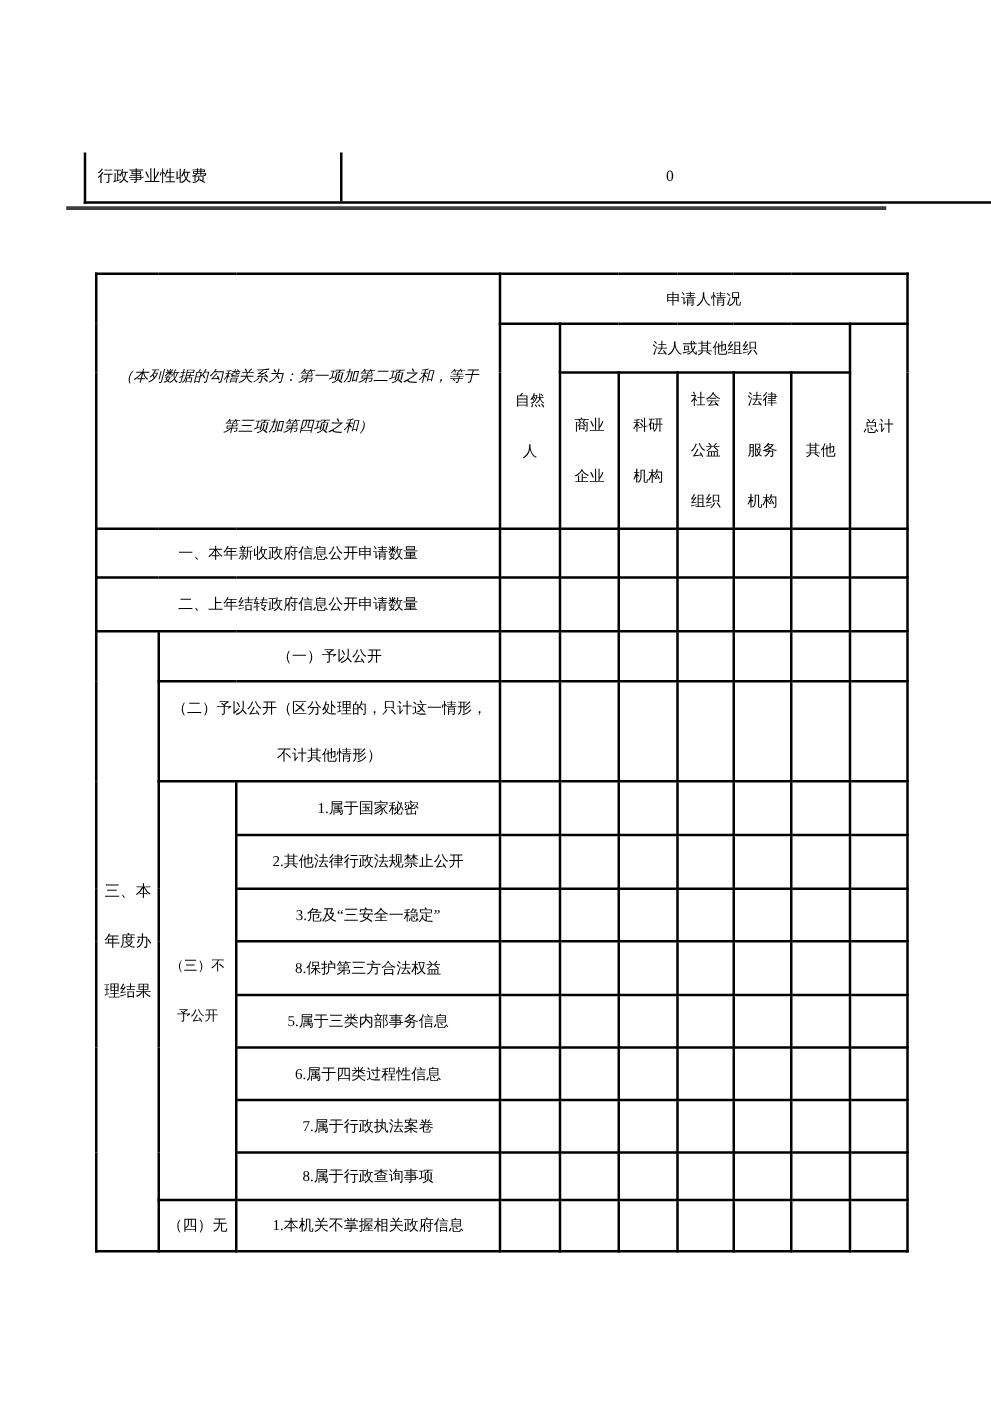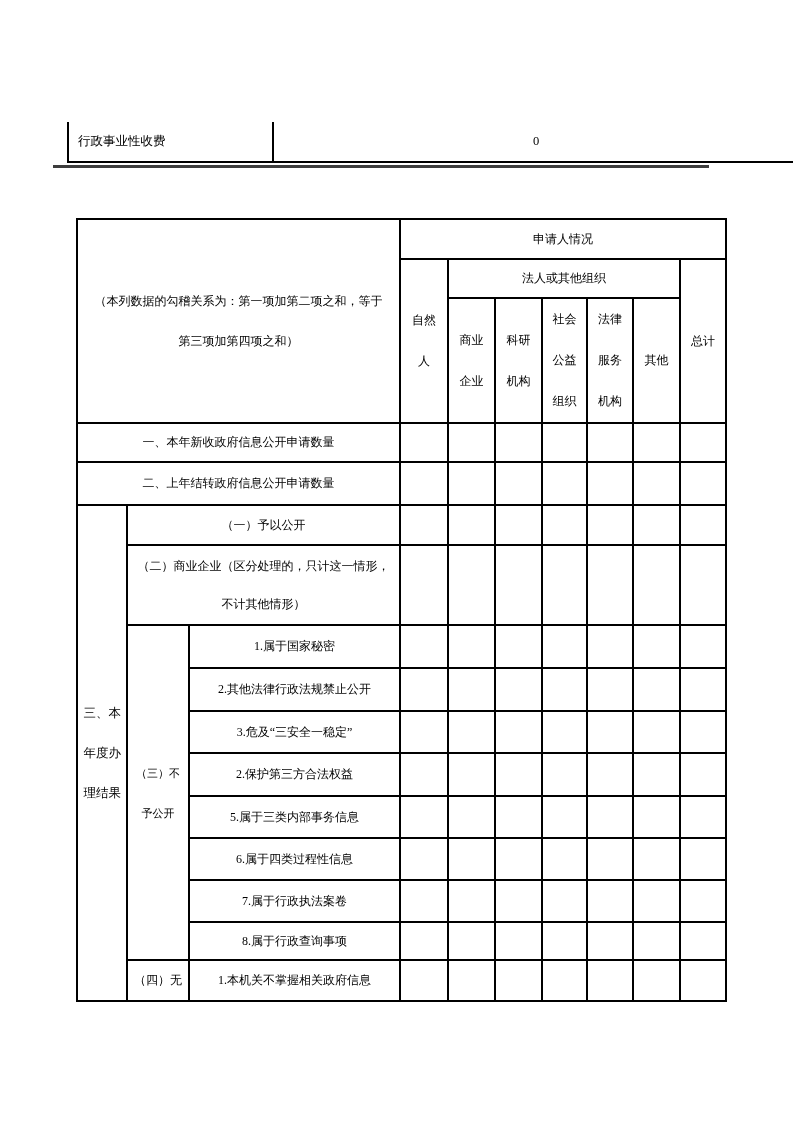--- a/index.html
+++ b/index.html
@@ -37,21 +37,21 @@
   }
   table.main td{
     border:2px solid #000;padding:0;font-size:12px;vertical-align:middle;
     text-align:center;overflow:hidden;word-break:break-all;
   }
   .rh40{height:40px}.rh39{height:39px}.rh123{height:123px}.rh43{height:43px}
   .rh80{height:80px}.rh42{height:42px}.rh38{height:38px}.rh41{height:41px}
 
   td.lbl{text-align:left;padding-left:8px;font-size:12.5px;}
   td.stub-note{
-    text-align:left;padding-left:8px;font-size:11.5px;line-height:40px;
+    text-align:left;padding-left:8px;font-size:11.5px;font-style:italic;line-height:40px;
   }
   .kai{}
   .stack{width:27px;margin:0 auto;line-height:41px;text-align:center;}
   .stack3{width:38px;margin:0 auto;line-height:40px;text-align:right;font-size:12.5px;}
   .stack4{width:50px;margin:0 auto;line-height:40px;text-align:center;font-size:11px;}
   td.hdr{font-size:12.5px;}
   td.partial{line-height:38px;}
 
   
   td.dash-b{border-bottom-style:dashed;}
@@ -159,21 +159,21 @@
       <td></td>
       <td class="dash-b"></td>
       <td class="dash-b bl3 br3"></td>
       <td></td>
       <td class="dash-b"></td>
       <td class="dash-b bl3"></td>
     </tr>
 
     <tr class="rh80">
       <td colspan="2" class="lbl partial">
-        <span>（二）商业企业</span><span class="kai">（区分处理的，只计这一情形，</span><br>
+        <span>（二）予以公开</span><span class="kai">（区分处理的，只计这一情形，</span><br>
         <span class="kai">不计其他情形）</span>
       </td>
       <td></td>
       <td></td>
       <td class="dash-t dash-b"></td>
       <td class="dash-t dash-b bl3 br3"></td>
       <td></td>
       <td class="dash-t dash-b"></td>
       <td class="dash-t dash-b bl3"></td>
     </tr>
@@ -205,21 +205,21 @@
       <td class="lbl">3.危及“三安全一稳定”</td>
       <td></td>
           <td></td>
       <td></td>
           <td></td>
       <td></td>
           <td></td>
       <td></td>
     </tr>
     <tr class="rh43">
-      <td class="lbl">2.保护第三方合法权益</td>
+      <td class="lbl">8.保护第三方合法权益</td>
       <td></td>
           <td></td>
       <td></td>
           <td></td>
       <td></td>
           <td></td>
       <td></td>
     </tr>
     <tr class="rh42">
       <td class="lbl">5.属于三类内部事务信息</td>

